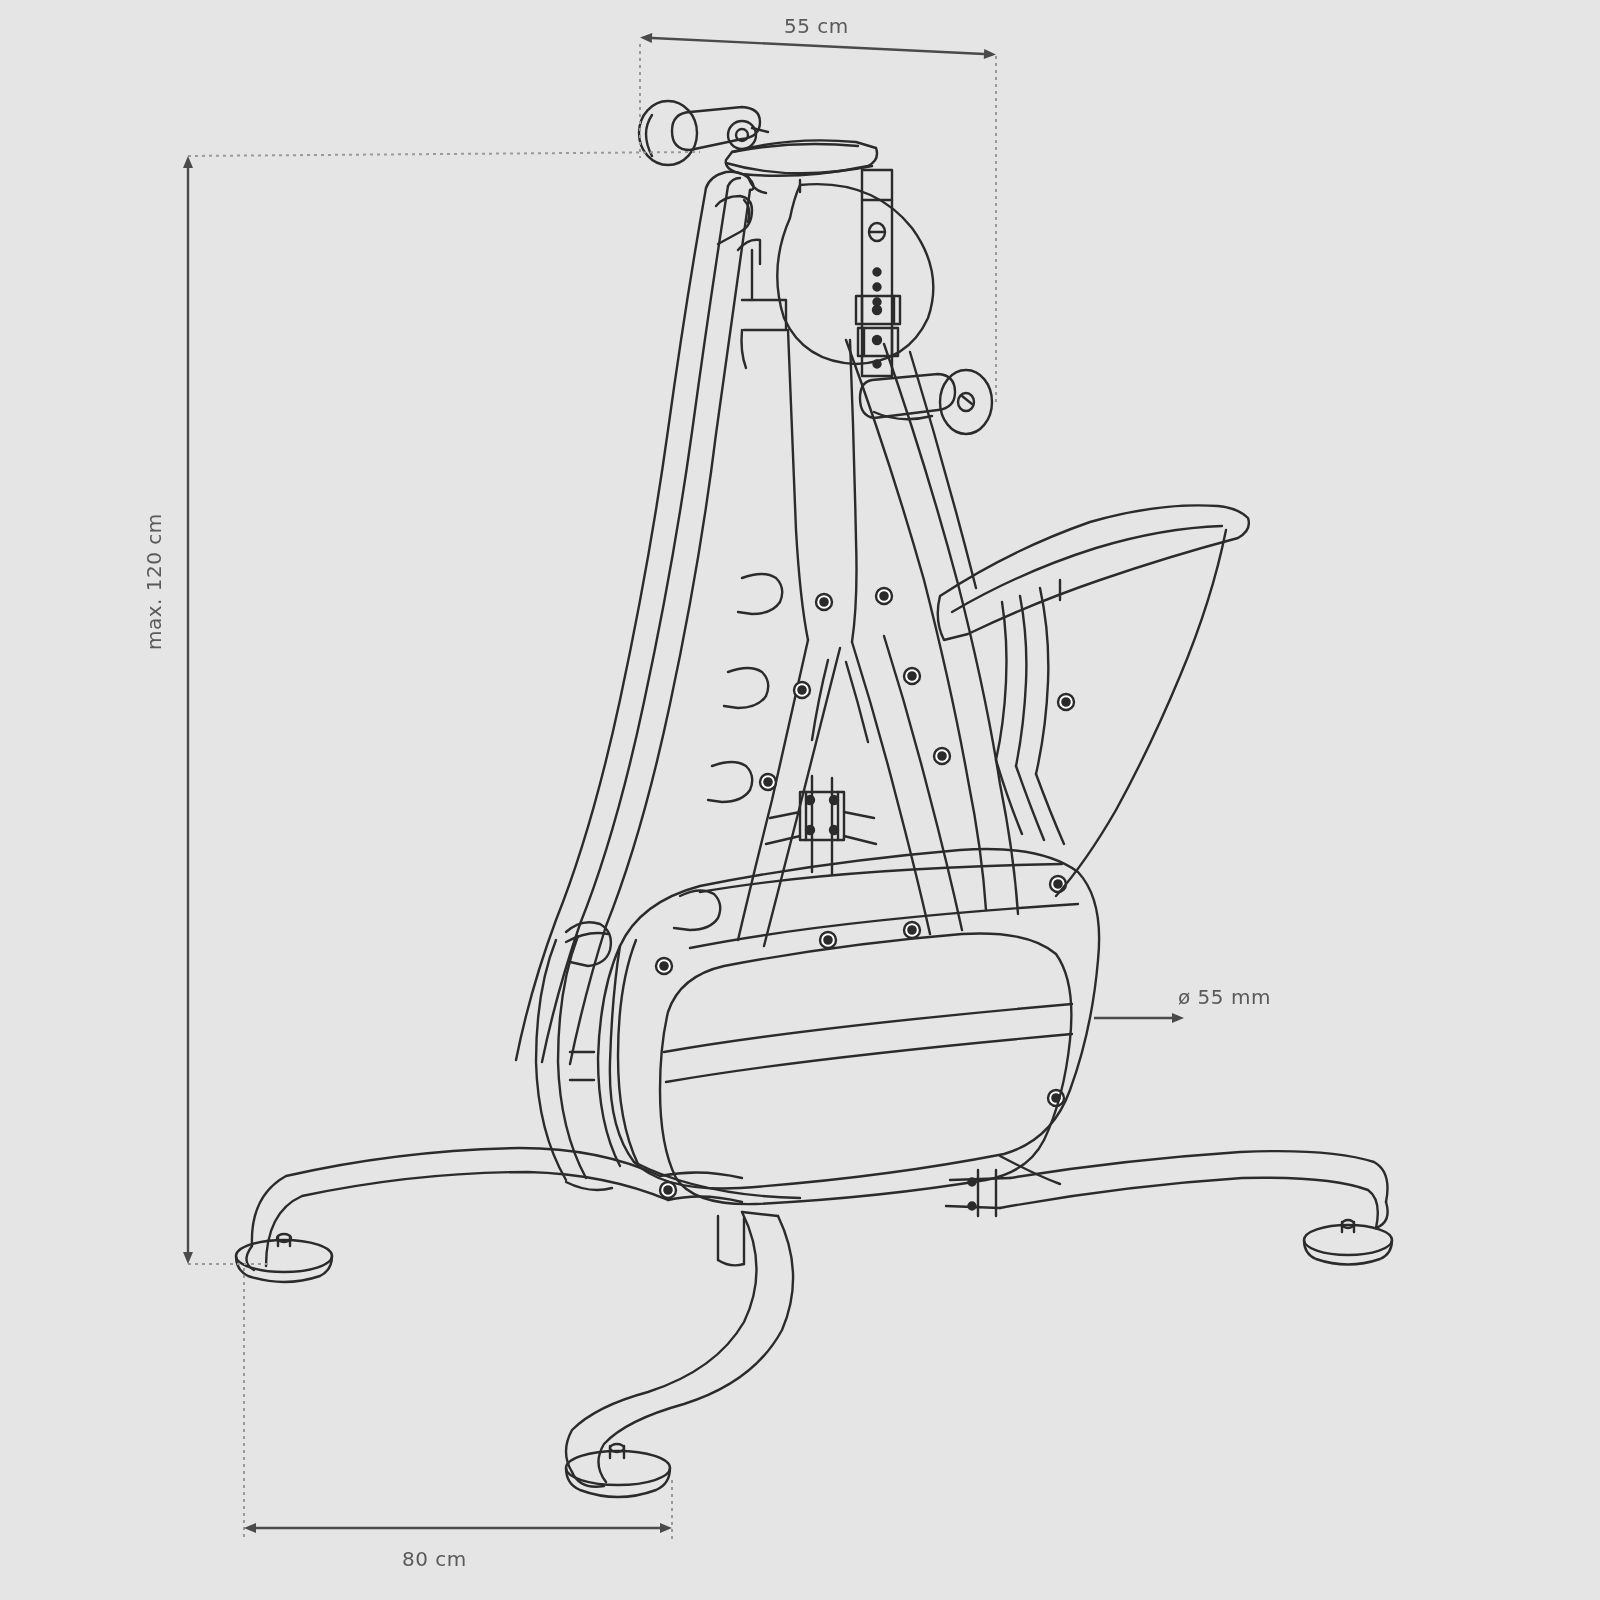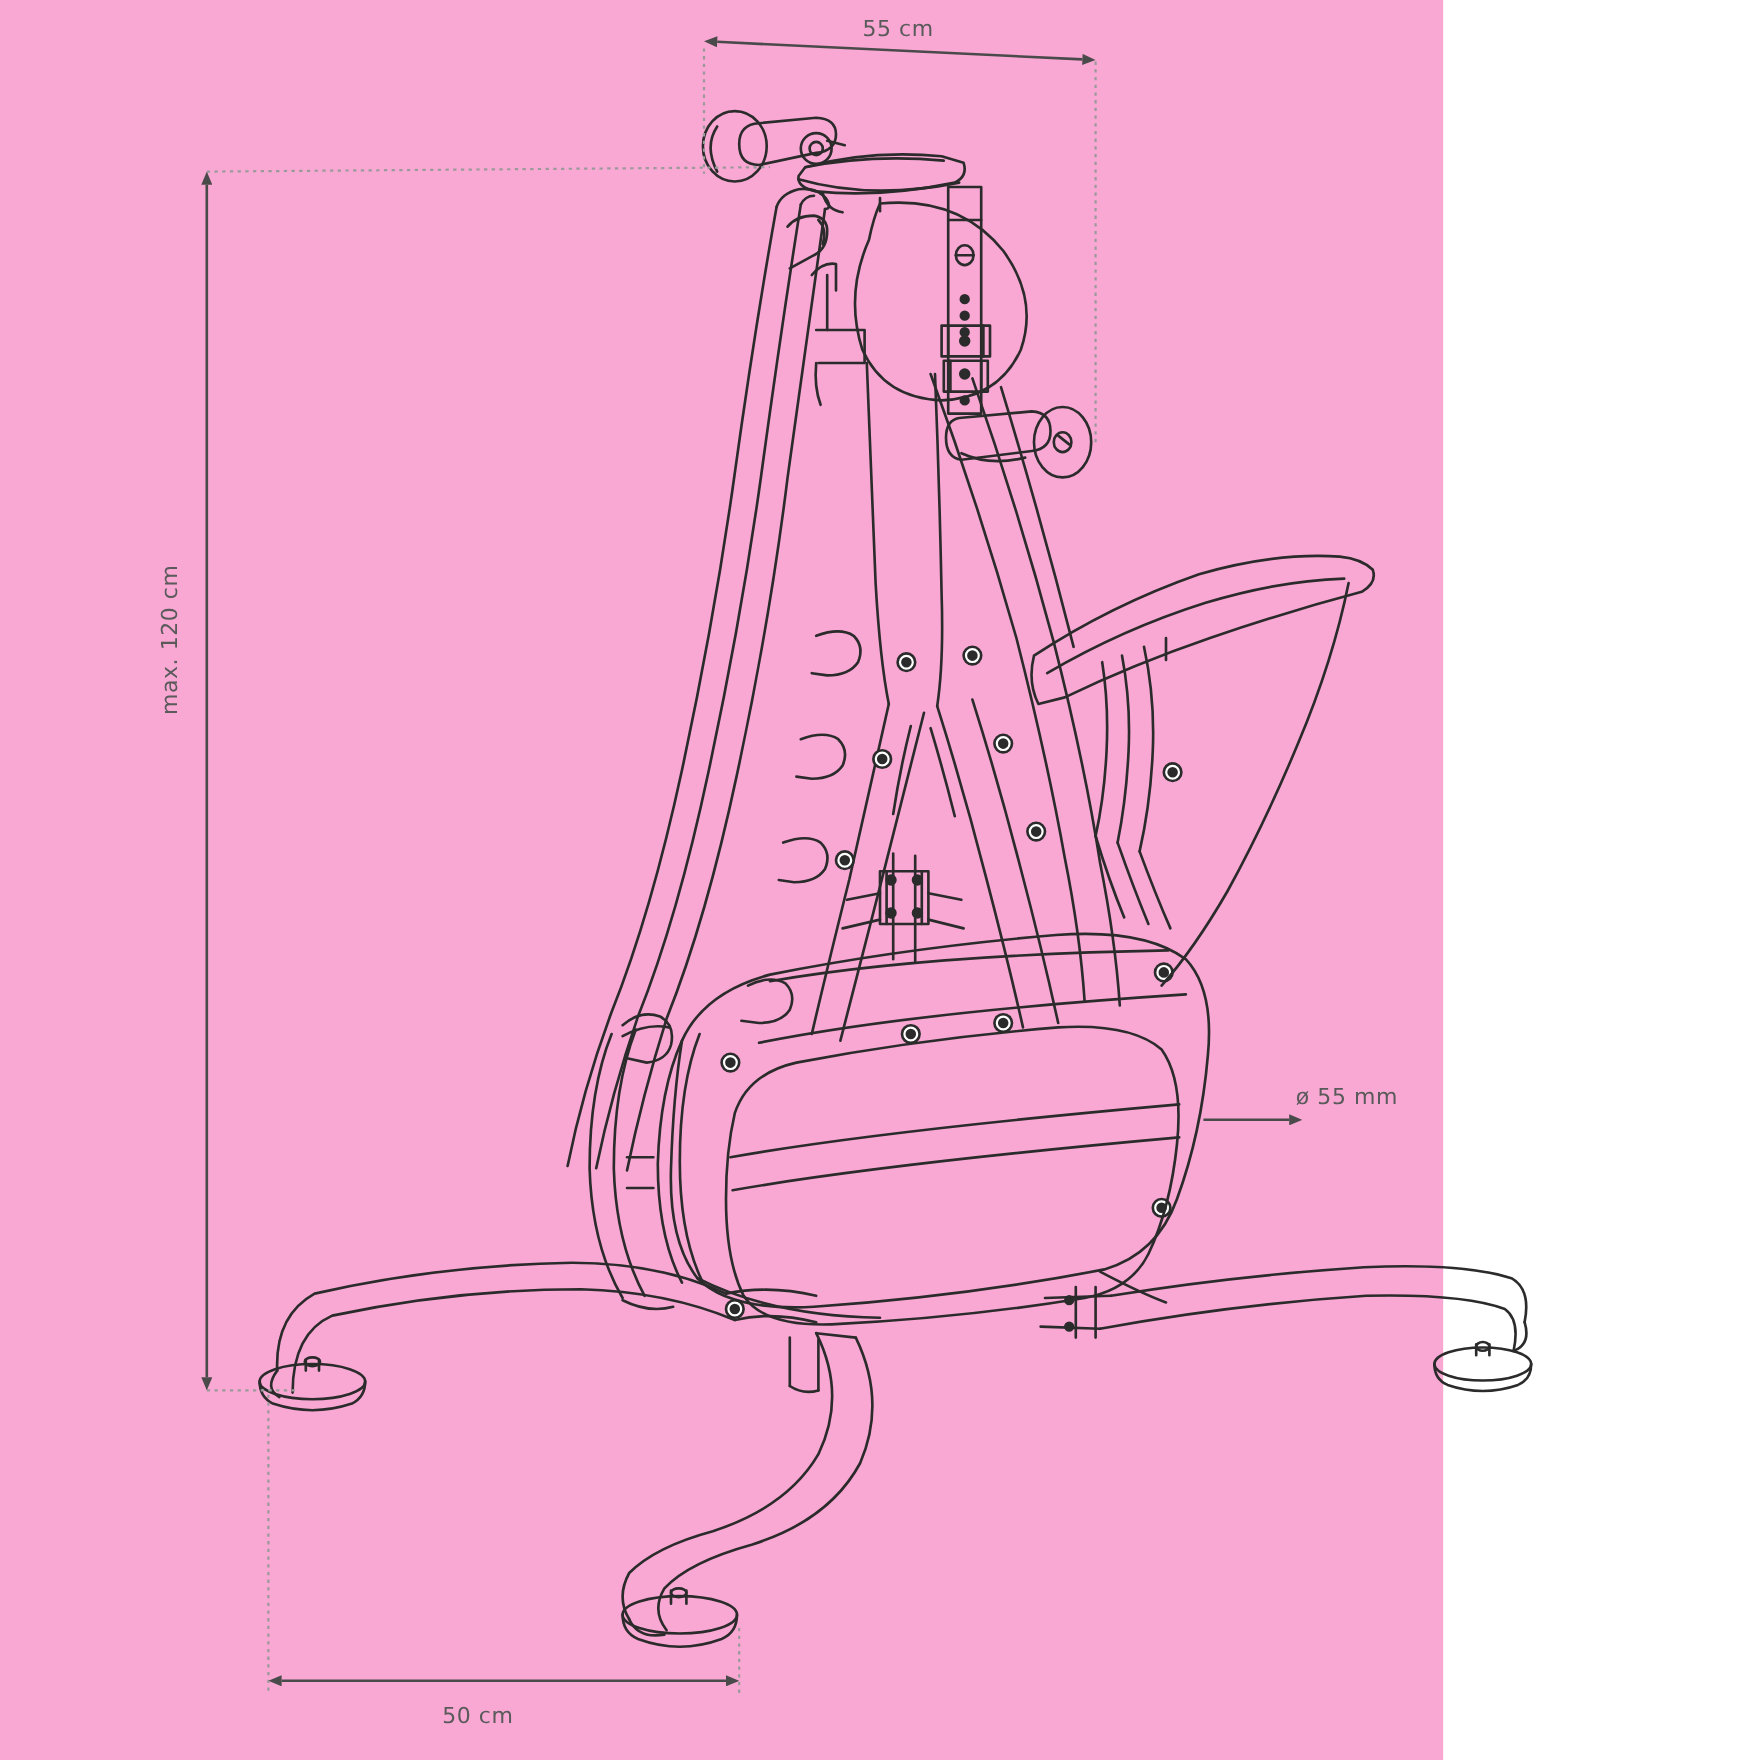--- a/index.html
+++ b/index.html
@@ -1,21 +1,21 @@
 <!DOCTYPE html>
 <html><head>
 <meta charset="utf-8">
 <style>
   html,body{margin:0;padding:0;background:#ffffff;}
   body{
     width:1600px;height:1600px;
     font-family:"DejaVu Sans","Liberation Sans",sans-serif;
     overflow:hidden;position:relative;
   }
-  #stage{position:relative;width:1312px;height:1600px;background:#f9a8d4;}
+  #stage{position:relative;width:1600px;height:1600px;background:#e5e5e5;}
   svg.layer{position:absolute;left:0;top:0;width:1600px;height:1600px;}
   .dimtext{
     position:absolute;
     font-family:"DejaVu Sans","Liberation Sans",sans-serif;
     font-size:20px;
     color:#5a5a5a;
     letter-spacing:0.5px;
     white-space:nowrap;
     user-select:none;
   }
@@ -300,15 +300,15 @@
       <path d="M256 1528 L660 1528" stroke="#4a4a4a" stroke-width="2.4" fill="none" marker-start="url(#arrL)" marker-end="url(#arrR)"></path>
     </g>
   </svg>
 
   <div class="dimtext" id="dim-top-label">55 cm</div>
 
   <div class="dimtext" id="dim-left-label">max. 120 cm</div>
 
   <div class="dimtext" id="dim-right-label">ø 55 mm</div>
 
-  <div class="dimtext" id="dim-bottom-label">50 cm</div>
+  <div class="dimtext" id="dim-bottom-label">80 cm</div>
 
 </div>
 
 </body></html>

